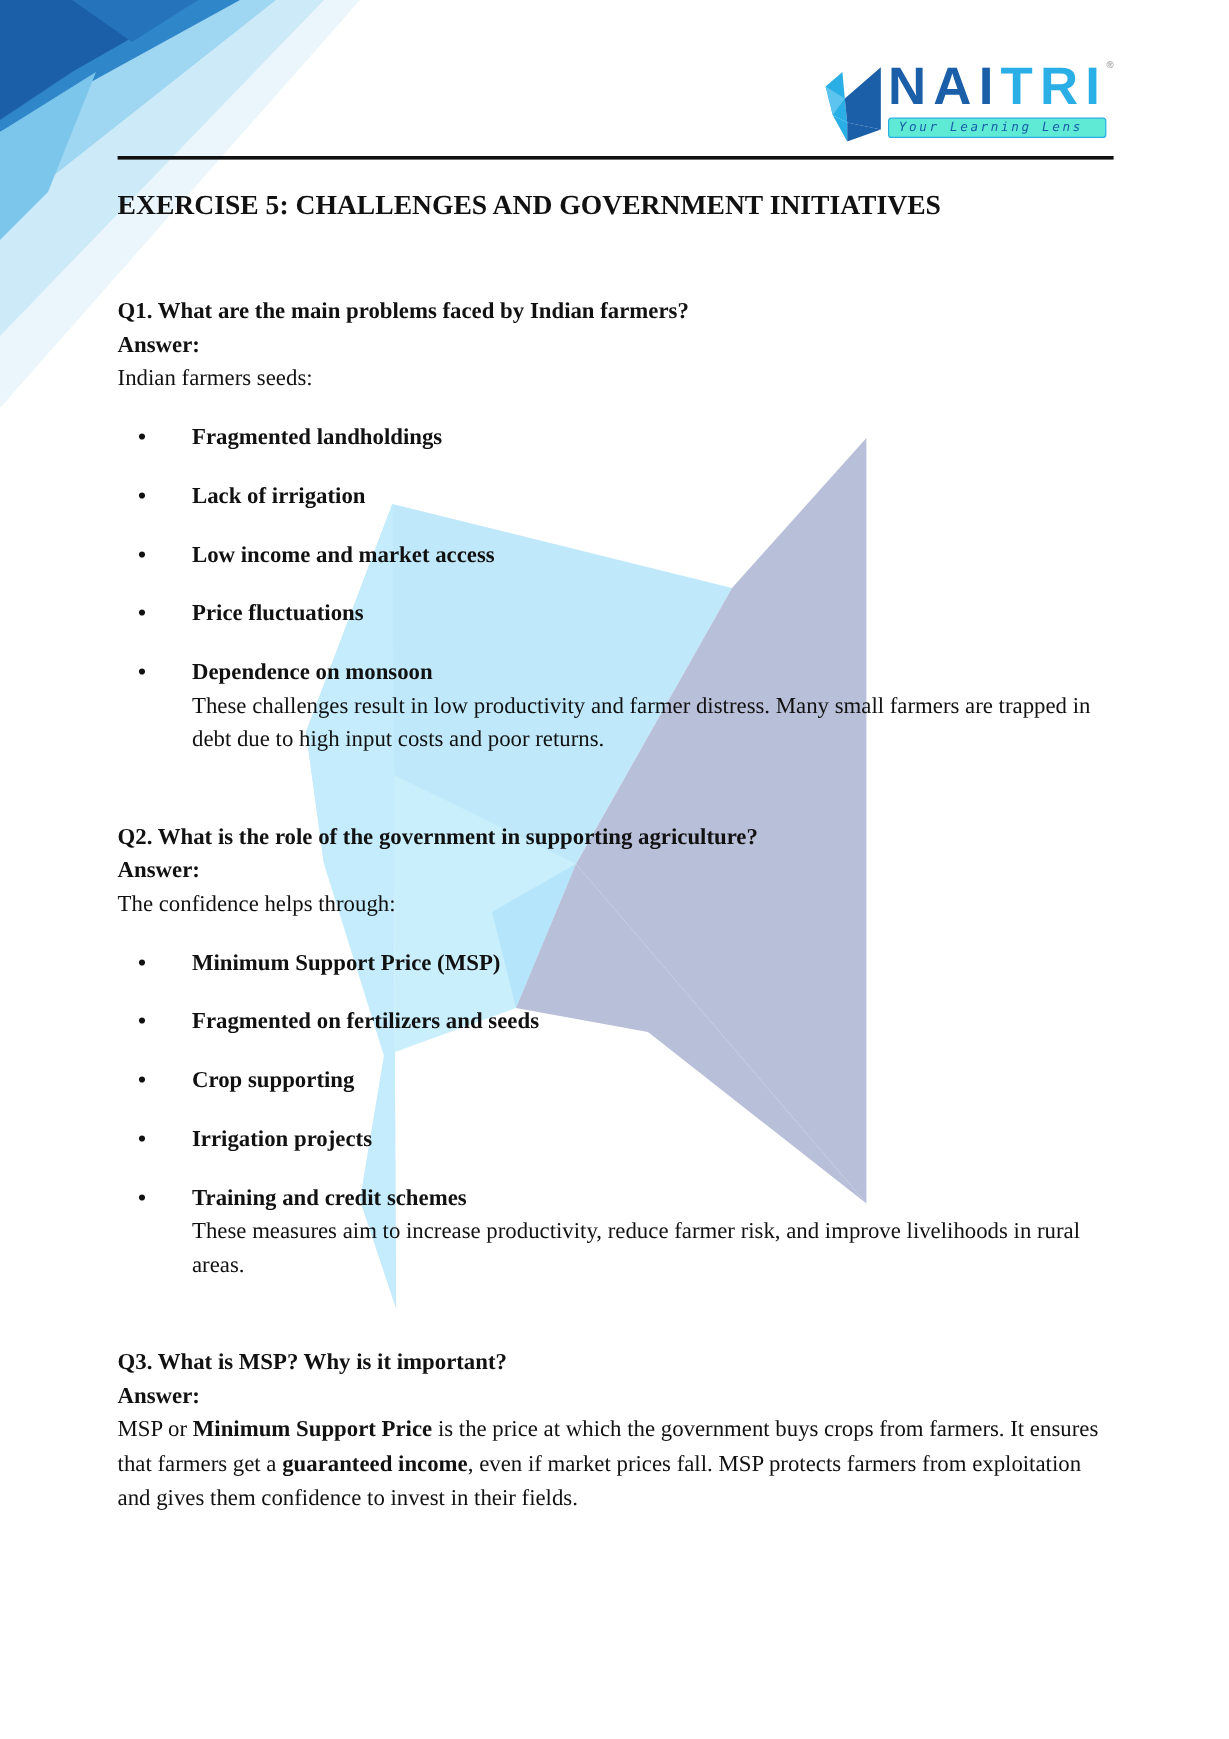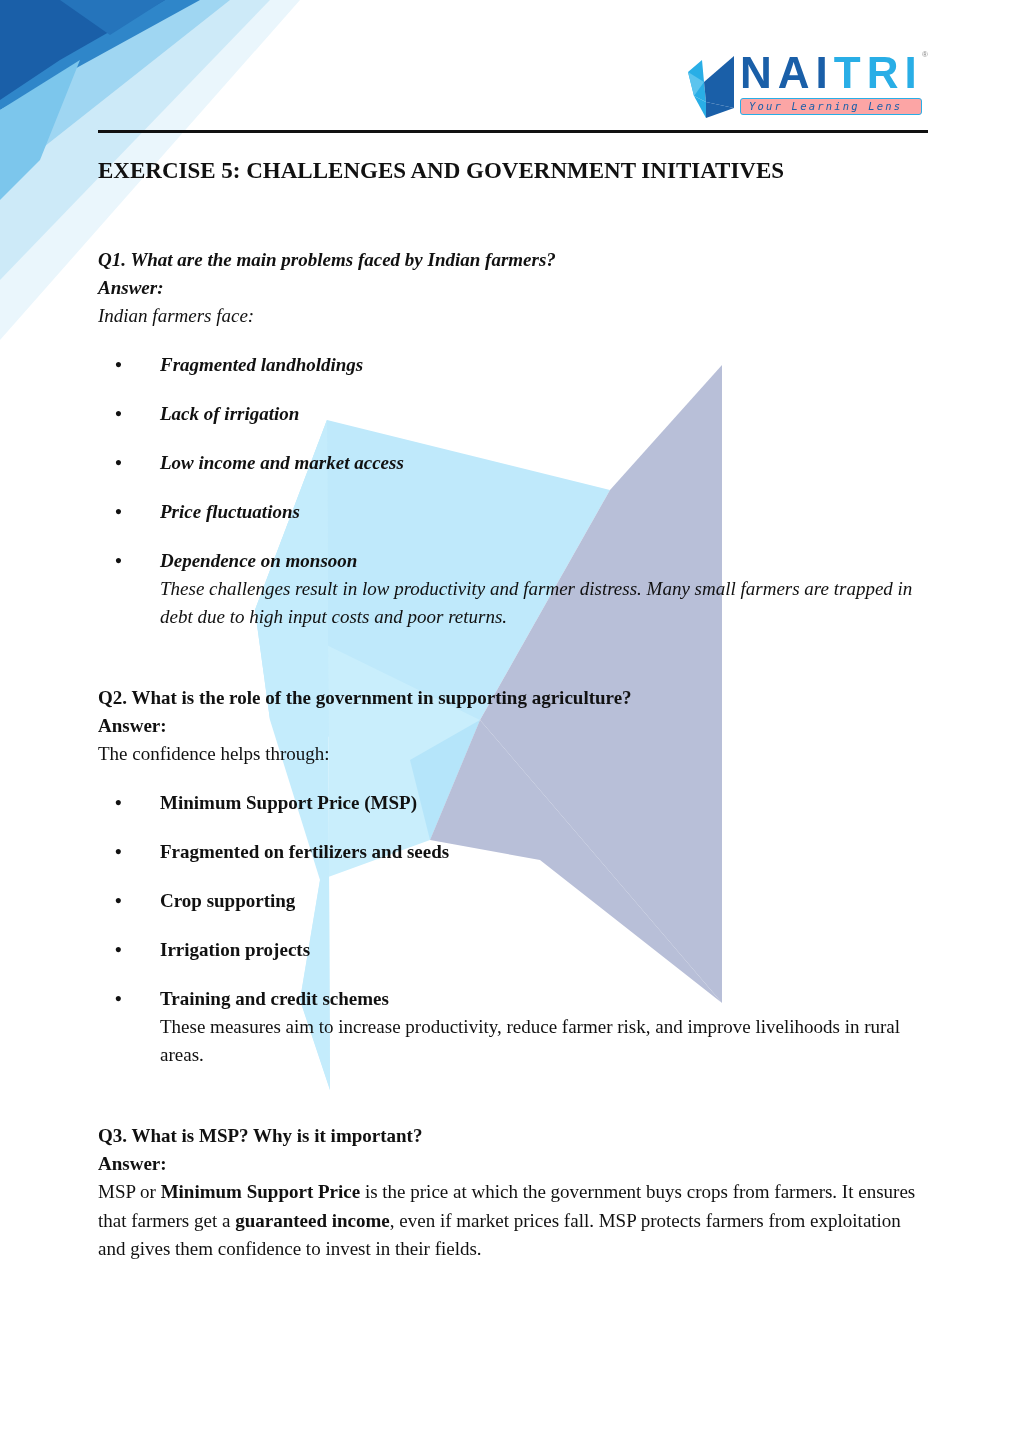--- a/index.html
+++ b/index.html
@@ -11,21 +11,21 @@
   .corner { position: absolute; left: 0; top: 0; width: 300px; height: 340px; z-index: 0; }
   .watermark { position: absolute; left: 0; top: 0; width: 1024px; height: 1449px; z-index: 0; pointer-events: none; }
   .content { position: absolute; left: 0; top: 0; width: 900px; height: 1449px; z-index: 1; }
 
   .logo { position: absolute; left: 684px; top: 48px; width: 250px; height: 72px; }
   .logo-mark { position: absolute; left: 0; top: 4px; width: 58px; height: 66px; }
   .logo-word { position: absolute; left: 56px; top: 2px; font-family: "Liberation Sans", "DejaVu Sans", sans-serif; font-weight: bold; font-size: 44px; letter-spacing: 6px; line-height: 46px; }
   .logo-word .c1 { color: #1a5fa8; }
   .logo-word .c2 { color: #29aee6; }
   .reg { position: absolute; left: 238px; top: 2px; font-size: 8px; color: #888; font-family: "Liberation Sans", sans-serif; }
-  .tagline-box { position: absolute; left: 56px; top: 50px; width: 180px; height: 15px; border: 1.5px solid #29aee6; border-radius: 3px; background: #fca5a5; }
+  .tagline-box { position: absolute; left: 56px; top: 50px; width: 180px; height: 15px; border: 1.5px solid #29aee6; border-radius: 3px; background: #5eead4; }
   .tagline { position: absolute; left: 8px; top: 0; font-family: "DejaVu Sans Mono", monospace; font-size: 10.5px; letter-spacing: 2.2px; color: #1a5fa8; line-height: 15px; font-style: italic; }
 
   .rule { position: absolute; left: 98px; top: 130px; width: 830px; height: 3px; background: #111; }
 
   h1.title { position: absolute; left: 98px; top: 152px; width: 820px; margin: 0; font-size: 23px; line-height: 38px; font-weight: bold; color: #111; }
 
   .qa { position: absolute; left: 98px; width: 830px; }
   .q { font-weight: bold; font-size: 19px; line-height: 28px; margin: 0; }
   .ans-label { font-weight: bold; font-size: 19px; line-height: 28px; margin: 0; }
   .intro { font-size: 19px; line-height: 28px; margin: 0; }
@@ -73,24 +73,24 @@
     <span class="reg">®</span>
     <div class="tagline-box">
       <span class="tagline">Your Learning Lens</span>
     </div>
   </div>
 
   <div class="rule"></div>
 
   <h1 class="title">EXERCISE 5: CHALLENGES AND GOVERNMENT INITIATIVES</h1>
 
-  <section class="qa" style="top:246px;font-style:italic;">
+  <section class="qa" style="top:246px;">
     <p class="q">Q1. What are the main problems faced by Indian farmers?</p>
     <p class="ans-label">Answer:</p>
-    <p class="intro">Indian farmers face:</p>
+    <p class="intro">Indian farmers seeds:</p>
     <ul class="bullets">
       <li><span class="dot">•</span><span class="b">Fragmented landholdings</span></li>
       <li><span class="dot">•</span><span class="b">Lack of irrigation</span></li>
       <li><span class="dot">•</span><span class="b">Low income and market access</span></li>
       <li><span class="dot">•</span><span class="b">Price fluctuations</span></li>
       <li><span class="dot">•</span><span class="b">Dependence on monsoon</span><span class="summary">These challenges result in low productivity and farmer distress. Many small farmers are trapped in debt due to high input costs and poor returns.</span></li>
     </ul>
   </section>
 
   <section class="qa" style="top:684px;">

